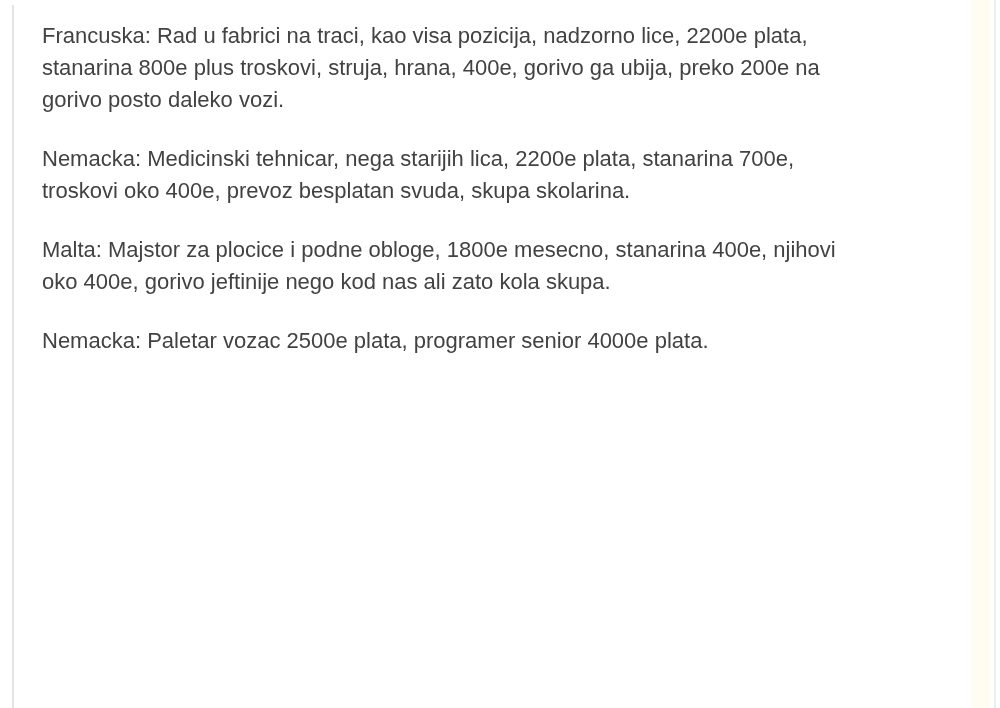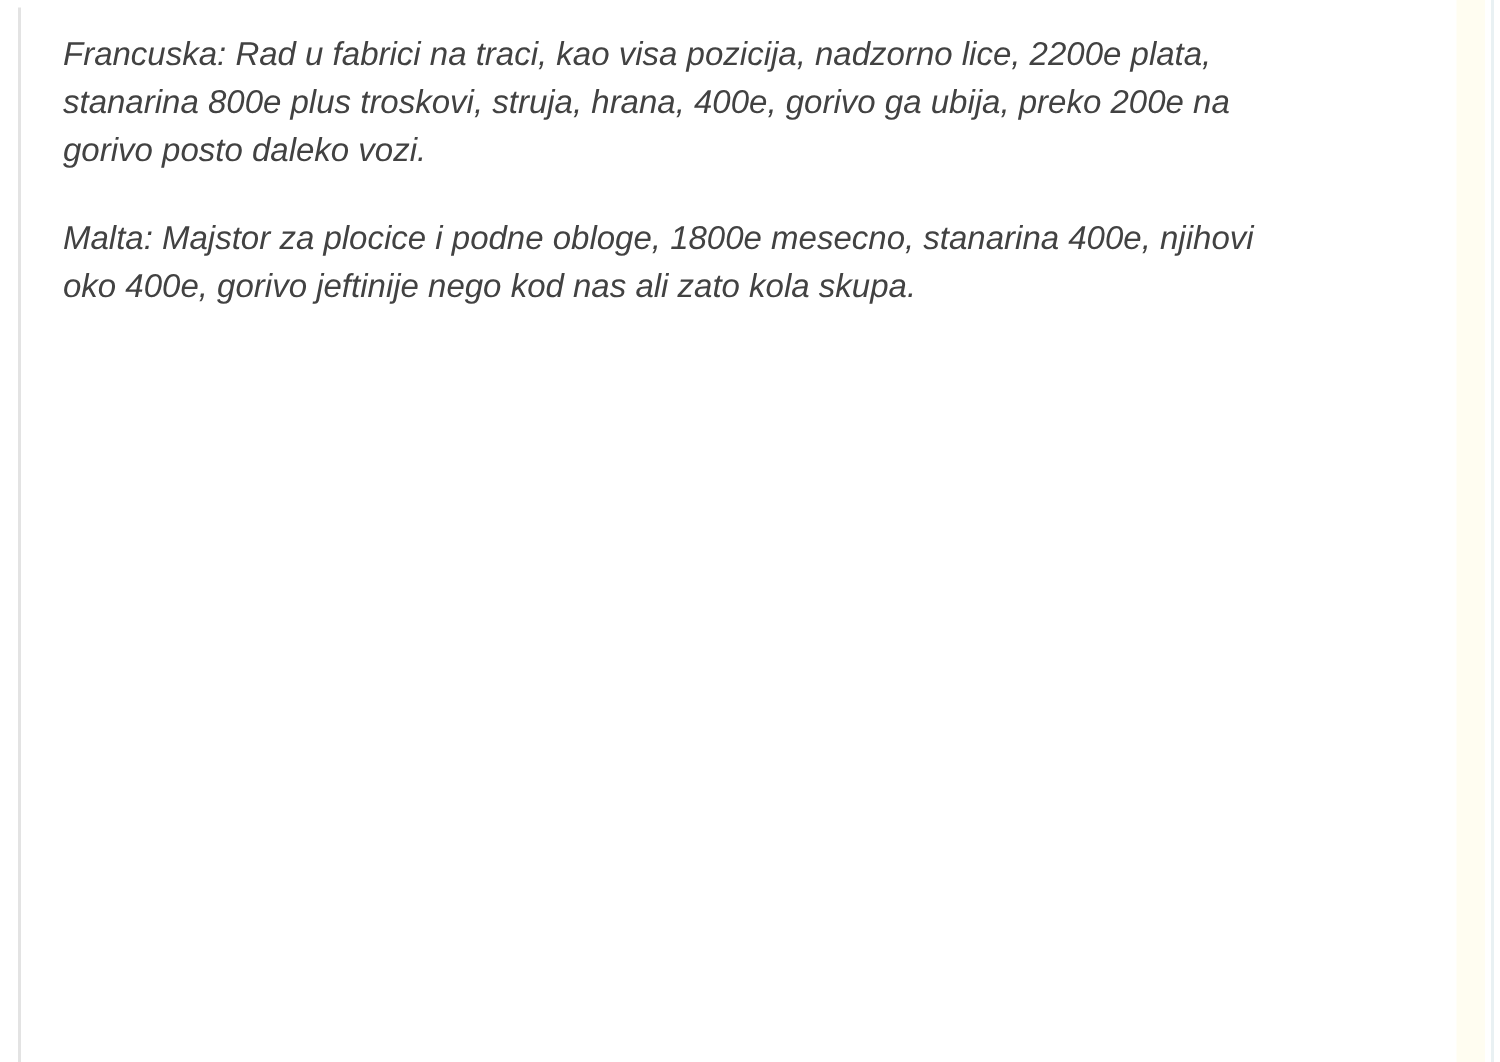--- a/index.html
+++ b/index.html
@@ -51,28 +51,29 @@
     width: 800px;
     padding-top: 20px;
   }
   .article p {
     margin: 0 0 27px 0;
     font-size: 22px;
     line-height: 32px;
     color: #424242;
     letter-spacing: 0;
     font-weight: 400;
-    font-style: italic;
   }
 </style>
 </head>
 <body>
 
 <div class="page">
   <div class="left-rule"></div>
   <div class="right-tint"></div>
   <div class="right-line"></div>
 
   <main class="article">
     <p>Francuska: Rad u fabrici na traci, kao visa pozicija, nadzorno lice, 2200e plata, stanarina 800e plus troskovi, struja, hrana, 400e, gorivo ga ubija, preko 200e na gorivo posto daleko vozi.</p>
+    <p>Nemacka: Medicinski tehnicar, nega starijih lica, 2200e plata, stanarina 700e, troskovi oko 400e, prevoz besplatan svuda, skupa skolarina.</p>
     <p>Malta: Majstor za plocice i podne obloge, 1800e mesecno, stanarina 400e, njihovi oko 400e, gorivo jeftinije nego kod nas ali zato kola skupa.</p>
+    <p>Nemacka: Paletar vozac 2500e plata, programer senior 4000e plata.</p>
   </main>
 </div>
 
 </body></html>

